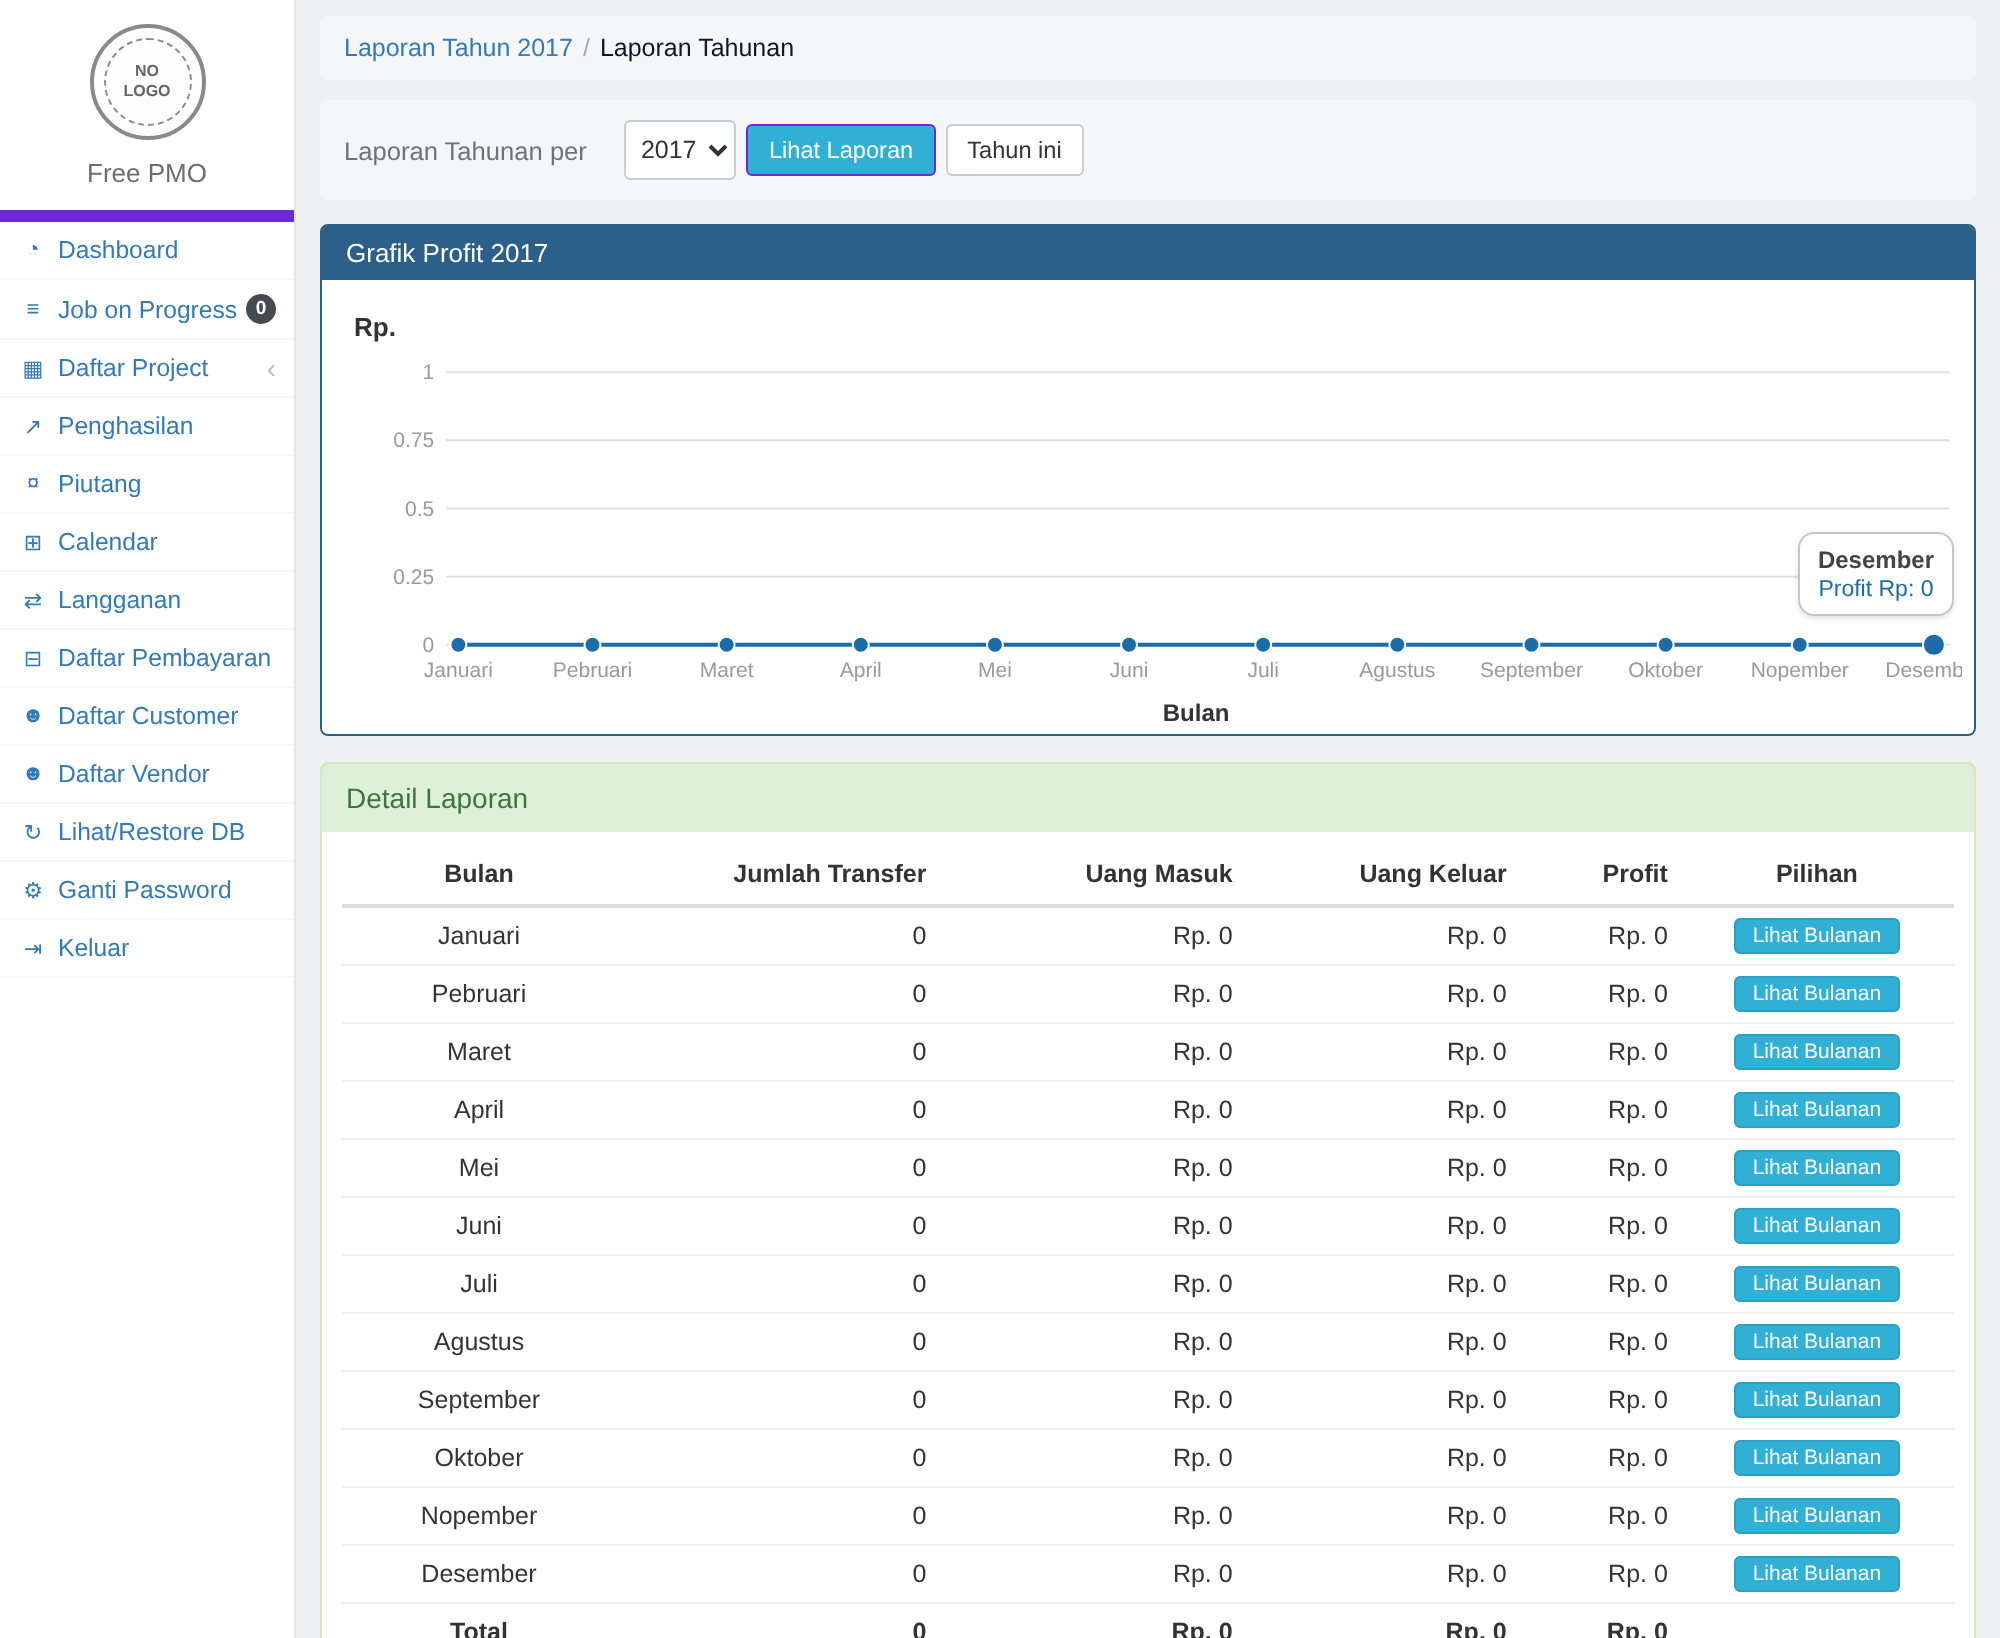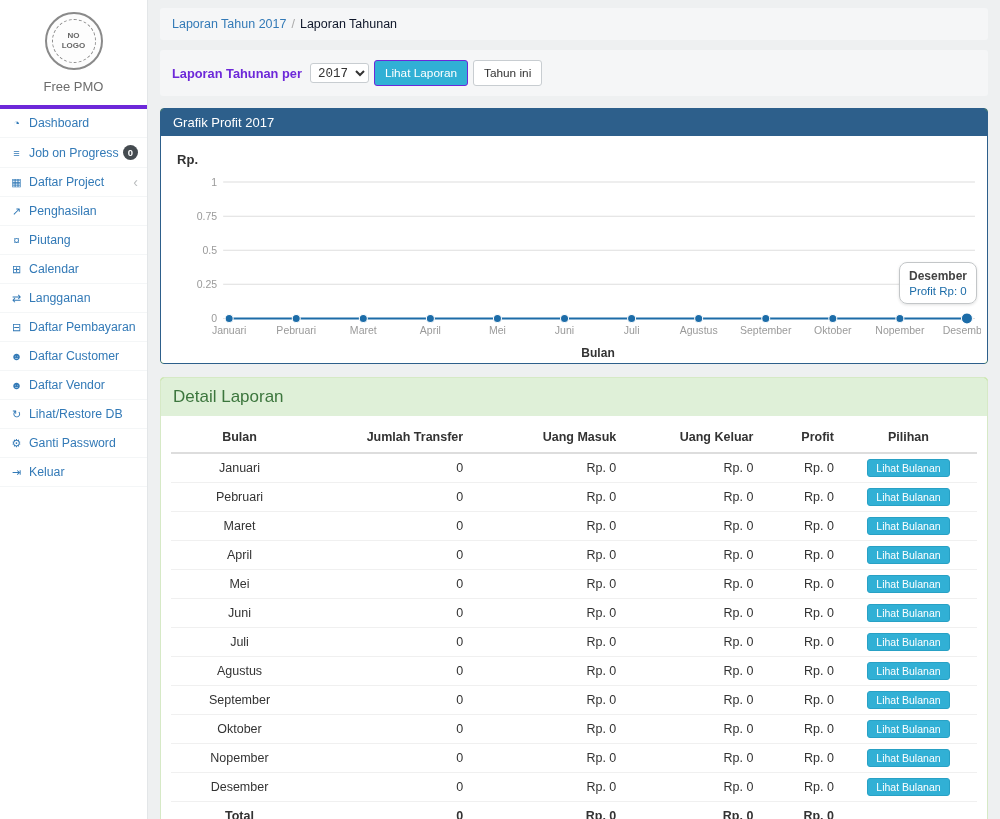--- a/index.html
+++ b/index.html
@@ -1,47 +1,47 @@
 <!DOCTYPE html>
 <html><head>
 <meta charset="utf-8">
 <style>
   *{box-sizing:border-box;margin:0;padding:0}
   body{font-family:"Liberation Sans",sans-serif;background:#eef0f1;color:#333;font-size:13px}
   .app{display:flex;width:1000px;min-height:100vh}
   
   .sidebar{width:148px;background:#fff;border-right:1px solid #e3e6e8;flex-shrink:0}
-  .brand{text-align:center;padding:12px 0 11px;border-bottom:4px solid #6d28d9}
+  .brand{text-align:center;padding:12px 0 11px;border-bottom:6px solid #6d28d9}
   .logo{width:58px;height:58px;margin:0 auto;border:2px solid #8a8a8a;border-radius:50%;display:flex;align-items:center;justify-content:center;background:#fdfdfd}
   .logo-inner{width:44px;height:44px;border:1px dashed #8a8a8a;border-radius:50%;display:flex;align-items:center;justify-content:center;font-size:8px;font-weight:bold;color:#666;text-align:center;line-height:1.25;padding:4px}
   .brand-name{margin-top:9px;color:#6d6d6d;font-size:13px}
   .menu-item{display:flex;align-items:center;padding:7px 9px;color:#337ab7;text-decoration:none;font-size:12.3px;border-bottom:1px solid #f4f6f7}
   .menu-item .mi-icon{width:15px;margin-right:5px;font-size:11px;text-align:center;flex-shrink:0}
   .mi-label{white-space:nowrap}
   .menu-badge{margin-left:auto;background:#454b50;color:#fff;font-size:9.5px;border-radius:50%;min-width:15px;height:15px;line-height:15px;text-align:center;font-weight:bold}
   .menu-chevron{margin-left:auto;color:#b9bcbe;font-size:14px;line-height:1}
   
   .content{flex:1;padding:8px 12px 0;display:flex;flex-direction:column}
   .breadcrumb{background:#f5f6f7;border-radius:3px;padding:9px 12px;font-size:12.5px;margin-bottom:10px}
   .breadcrumb a{color:#337ab7;text-decoration:none}
   .breadcrumb .sep{color:#aaa;margin:0 5px}
   .breadcrumb .cur{color:#0f172a}
   .filter-panel{background:#f5f6f7;border-radius:3px;padding:10px 12px;display:flex;align-items:center;gap:5px;margin-bottom:12px}
-  .filter-label{color:#6d28d9;font-weight:bold;font-size:12.8px;margin-right:3px}
-  .year-select{height:20px;border:1px solid #c8cdd1;border-radius:3px;background:#fff;font-size:12.5px;padding:2px 3px;font-family:Liberation Mono, monospace;color:#333}
+  .filter-label{color:#737373;font-weight:normal;font-size:12.8px;margin-right:14px}
+  .year-select{height:30px;border:1px solid #c8cdd1;border-radius:3px;background:#fff;font-size:12.5px;padding:2px 3px;font-family:Liberation Sans, sans-serif;color:#333}
   .btn{border-radius:3px;font-size:11.8px;padding:5px 10px;cursor:pointer;font-family:inherit}
   .btn-info{background:#31b0d5;border:1px solid #6d28d9;color:#fff}
   .btn-default{background:#fff;border:1px solid #c8cdd1;color:#333}
   
   .panel{border-radius:4px;margin-bottom:13px;background:#84cc16}
   .panel-chart{border:1px solid #2d5f8b}
   .panel-chart .panel-heading{background:#2d5f8b;color:#fff;padding:6px 12px;font-size:13px;border-radius:3px 3px 0 0}
   .chart-body{position:relative;padding:10px 6px 2px;background:#fff;border-radius:0 0 3px 3px}
   .panel-detail{border:1px solid #d6e9c6}
-  .panel-detail .panel-heading{background:#dff0d8;color:#3c763d;padding:9px 12px;font-size:17px;border-radius:3px 3px 0 0}
+  .panel-detail .panel-heading{background:#dff0d8;color:#3c763d;padding:9px 12px;font-size:14px;border-radius:3px 3px 0 0}
   .detail-body{padding:6px 10px 14px;background:#fff;border-radius:0 0 3px 3px}
   
   .chart-tooltip{position:absolute;right:10px;top:126px;background:rgba(255,255,255,.96);border:1px solid #c3c6c8;border-radius:8px;padding:6px 9px;text-align:center;box-shadow:0 1px 3px rgba(0,0,0,.12)}
   .tt-title{font-weight:bold;font-size:12px;color:#444}
   .tt-value{font-size:11.5px;color:#1c6ca8;margin-top:2px}
   
   table{width:100%;border-collapse:collapse;font-size:12.5px}
   th{padding:8px 6px;border-bottom:2px solid #ddd;font-weight:bold;color:#333}
   td{padding:5px 6px;border-bottom:1px solid #f0f0f0}
   tr.total-row td{font-weight:bold;border-bottom:none;border-top:1px solid #ddd;padding-top:7px}

